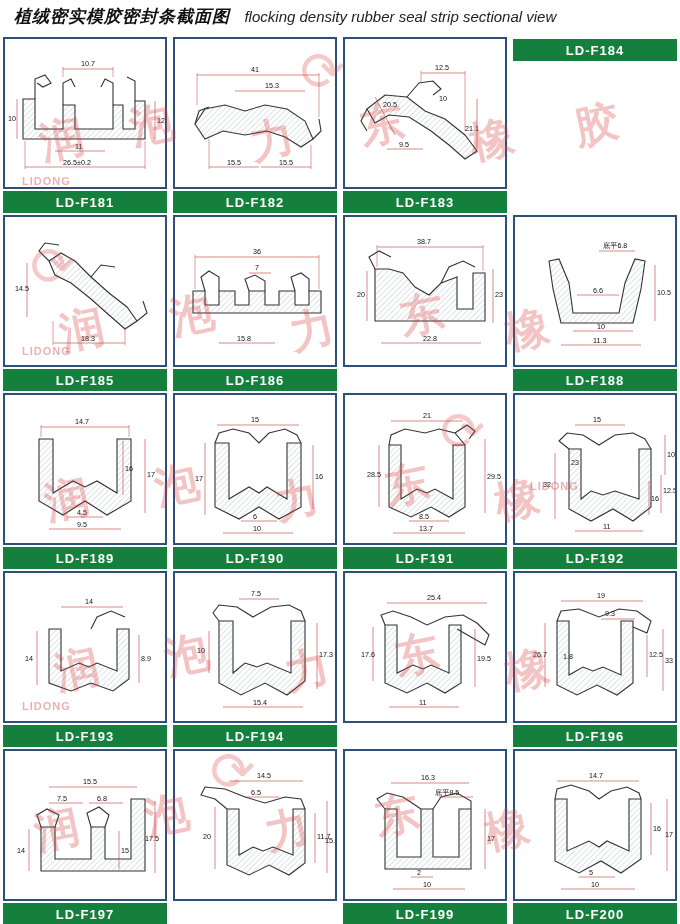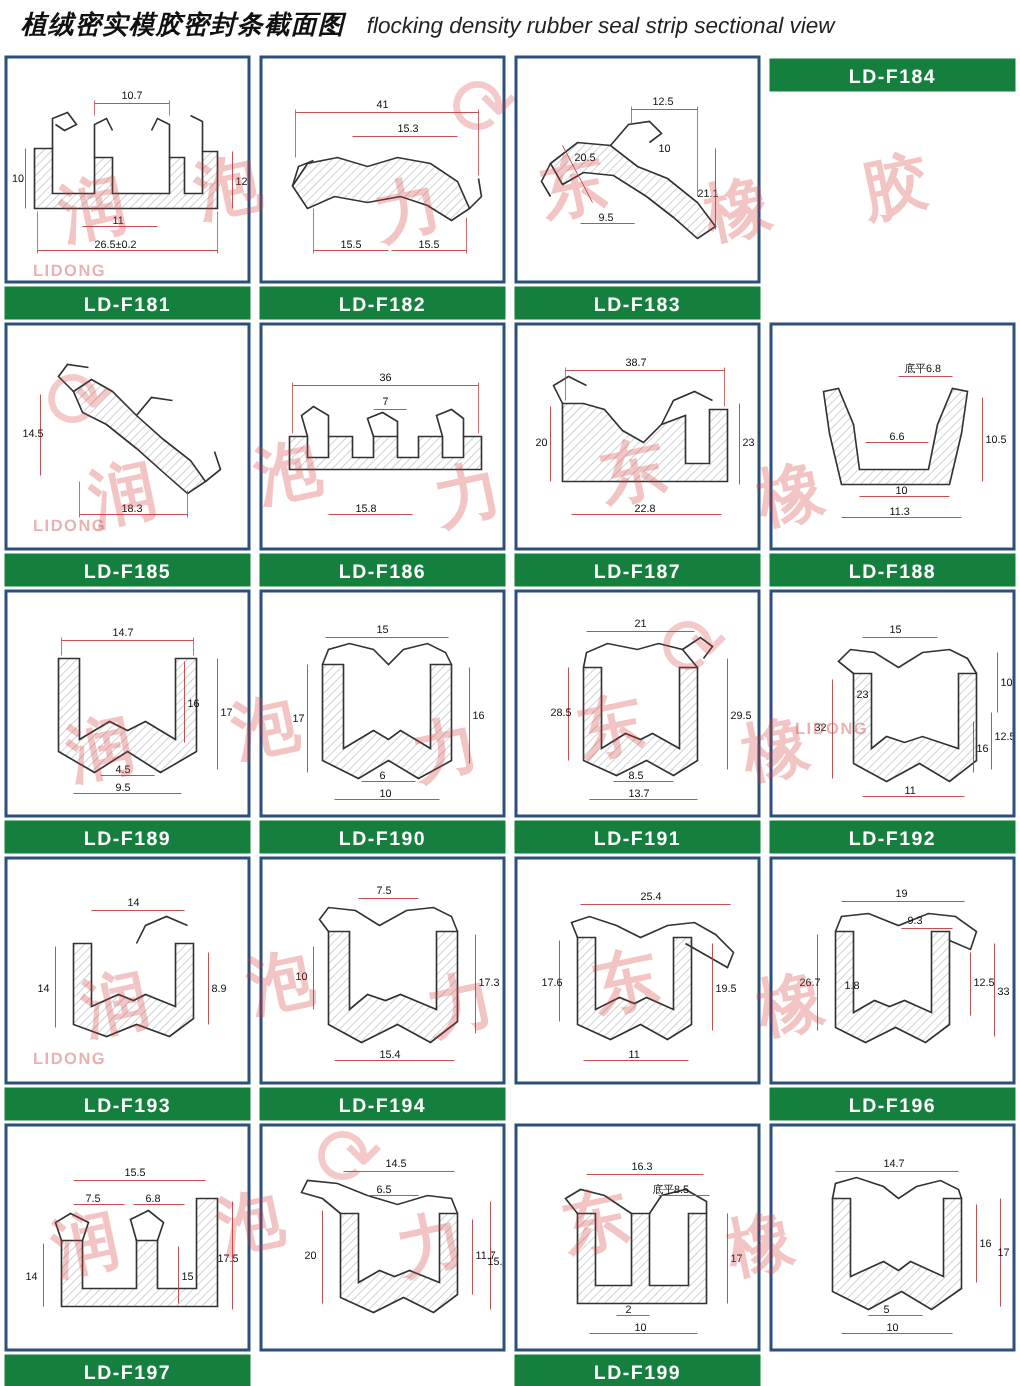--- a/index.html
+++ b/index.html
@@ -296,21 +296,20 @@
           <line class="ext" x1="32" y1="50" x2="32" y2="28"></line>
           <line class="ext" x1="138" y1="54" x2="138" y2="28"></line>
           <line class="dimline" x1="22" y1="54" x2="22" y2="104"></line>
           <text class="dim" x="12" y="80">20</text>
           <line class="dimline" x1="148" y1="52" x2="148" y2="106"></line>
           <text class="dim" x="150" y="80">23</text>
           <line class="dimline" x1="36" y1="126" x2="136" y2="126"></line>
           <text class="dim" x="78" y="124">22.8</text>
         </svg>
       </div>
-      <div class="label">LD-F187</div>
     </div>
 
     <div class="cell">
       <div class="figbox">
         <svg class="fig" viewBox="0 0 164 152">
           <path d="M34 44 L44 42 L54 66 L58 96 L104 96 L110 66 L120 42 L130 44 L126 72 L118 106 L46 106 L38 72 Z" fill="url(#h1)" stroke="#333" stroke-width="1.1"></path>
           <line class="dimline" x1="84" y1="34" x2="120" y2="34"></line>
           <text class="dim" x="88" y="31">底平6.8</text>
           <line class="dimline" x1="62" y1="78" x2="104" y2="78"></line>
           <text class="dim" x="78" y="76">6.6</text>
@@ -555,16 +554,17 @@
           <line class="dimline" x1="136" y1="52" x2="136" y2="104"></line>
           <text class="dim" x="138" y="80">16</text>
           <line class="dimline" x1="152" y1="48" x2="152" y2="120"></line>
           <text class="dim" x="150" y="86">17</text>
           <line class="dimline" x1="64" y1="126" x2="100" y2="126"></line>
           <text class="dim" x="74" y="124">5</text>
           <line class="dimline" x1="46" y1="138" x2="120" y2="138"></line>
           <text class="dim" x="76" y="136">10</text>
         </svg>
       </div>
+      <div class="label">LD-F200</div>
     </div>
 
   </div>
 </div>
 
 </body></html>

